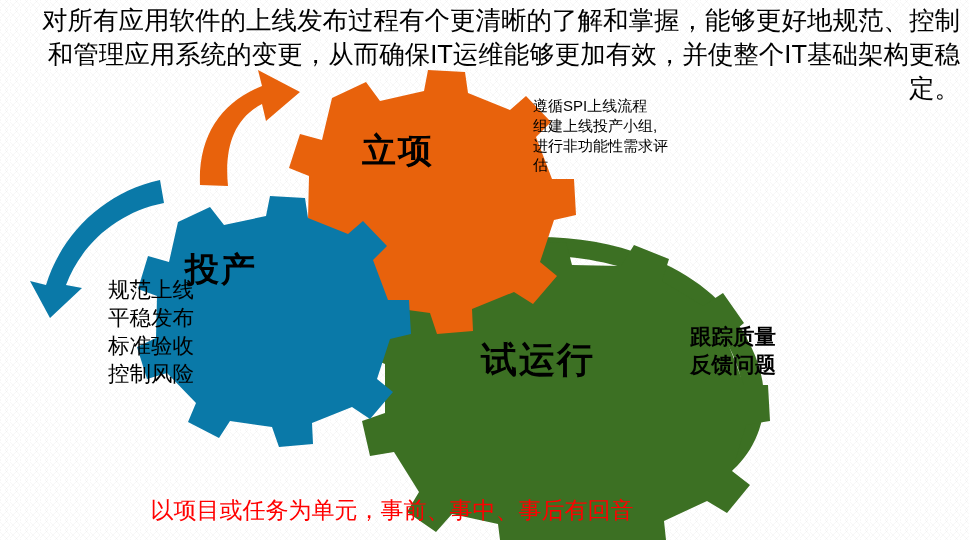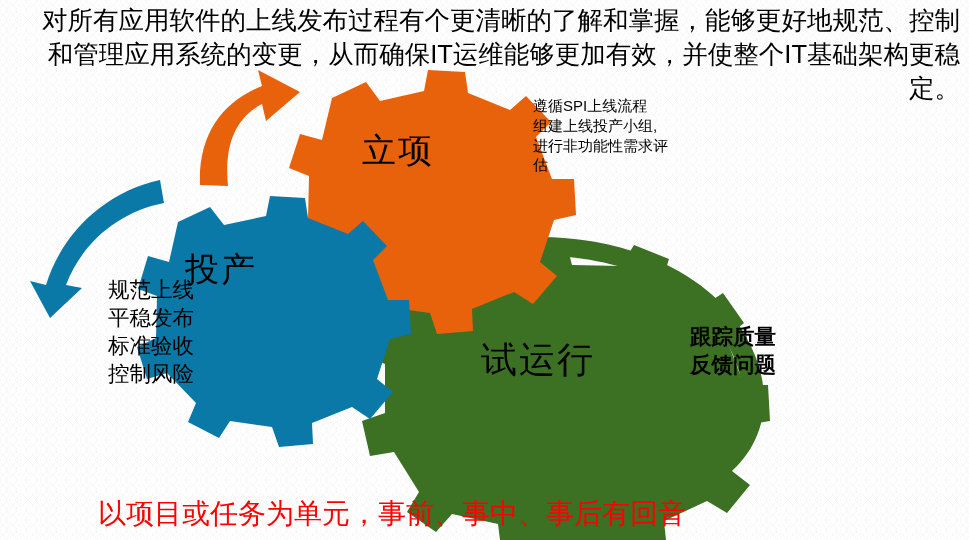--- a/index.html
+++ b/index.html
@@ -61,21 +61,21 @@
   #note-right {
     left: 690px;
     top: 324px;
     width: 140px;
     font-size: 21.5px;
     line-height: 1.30;
     white-space: normal;
   }
   .gear-label {
     position: absolute;
-    font-weight: normal;
+    font-weight: bold;
     color: #000000;
     white-space: nowrap;
     letter-spacing: 2px;
   }
   #label-orange {
     left: 362px;
     top: 128px;
     font-size: 34px;
   }
   #label-blue {
@@ -87,21 +87,21 @@
     left: 481px;
     top: 336px;
     font-size: 36px;
   }
   #footer-note {
     position: absolute;
     left: 0;
     top: 495px;
     width: 784px;
     text-align: center;
-    font-size: 28px;
+    font-size: 23px;
     color: #FF0000;
     white-space: nowrap;
   }
 </style>
 </head>
 <body>
 
 <div id="slide">
 
   <svg id="art" viewBox="0 0 969 540" xmlns="http://www.w3.org/2000/svg">

